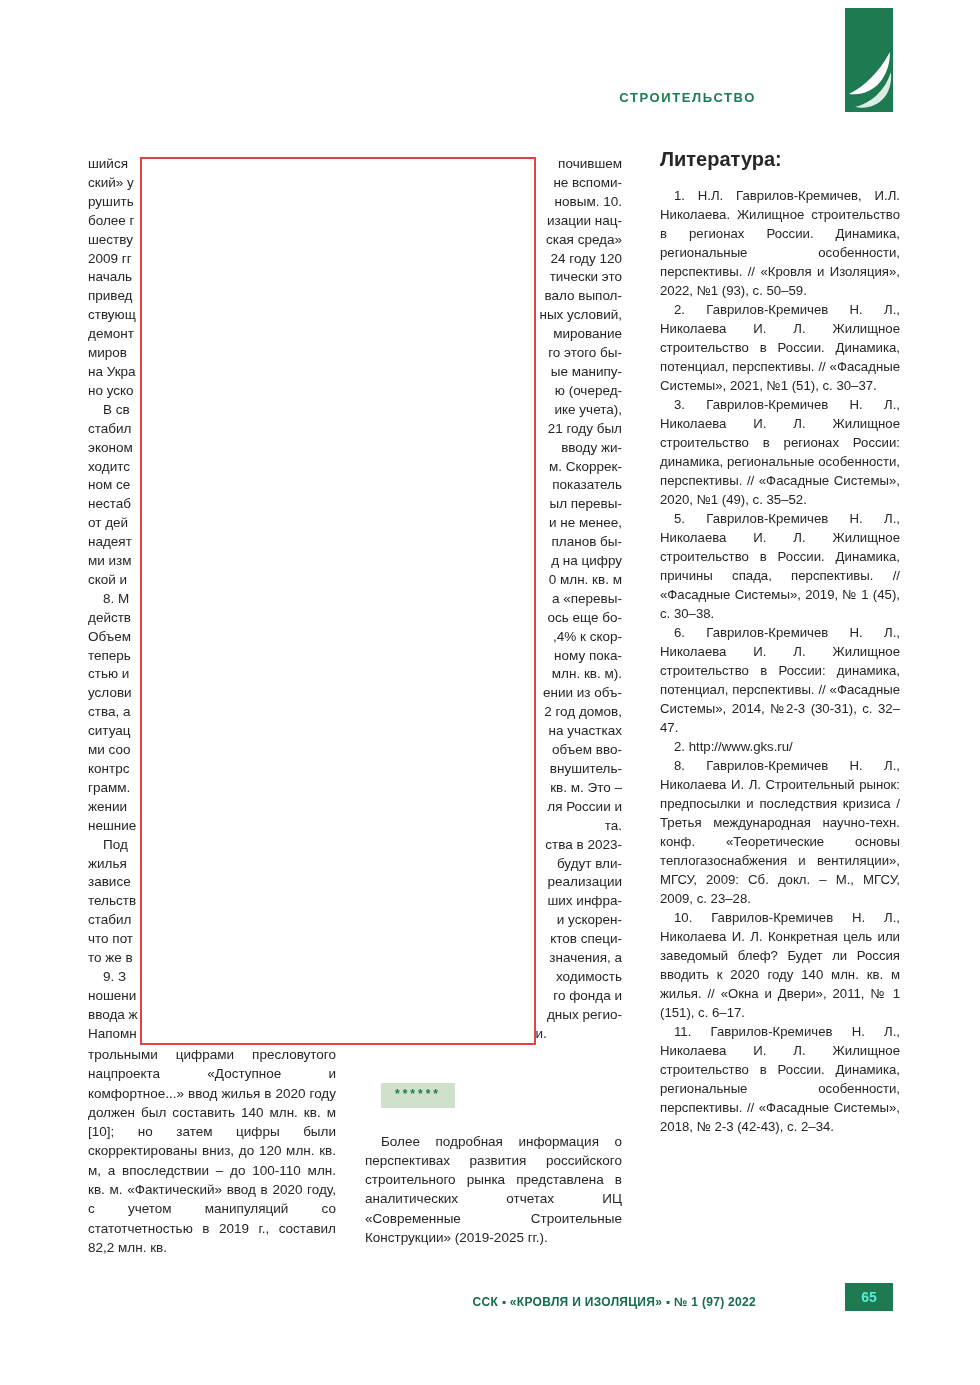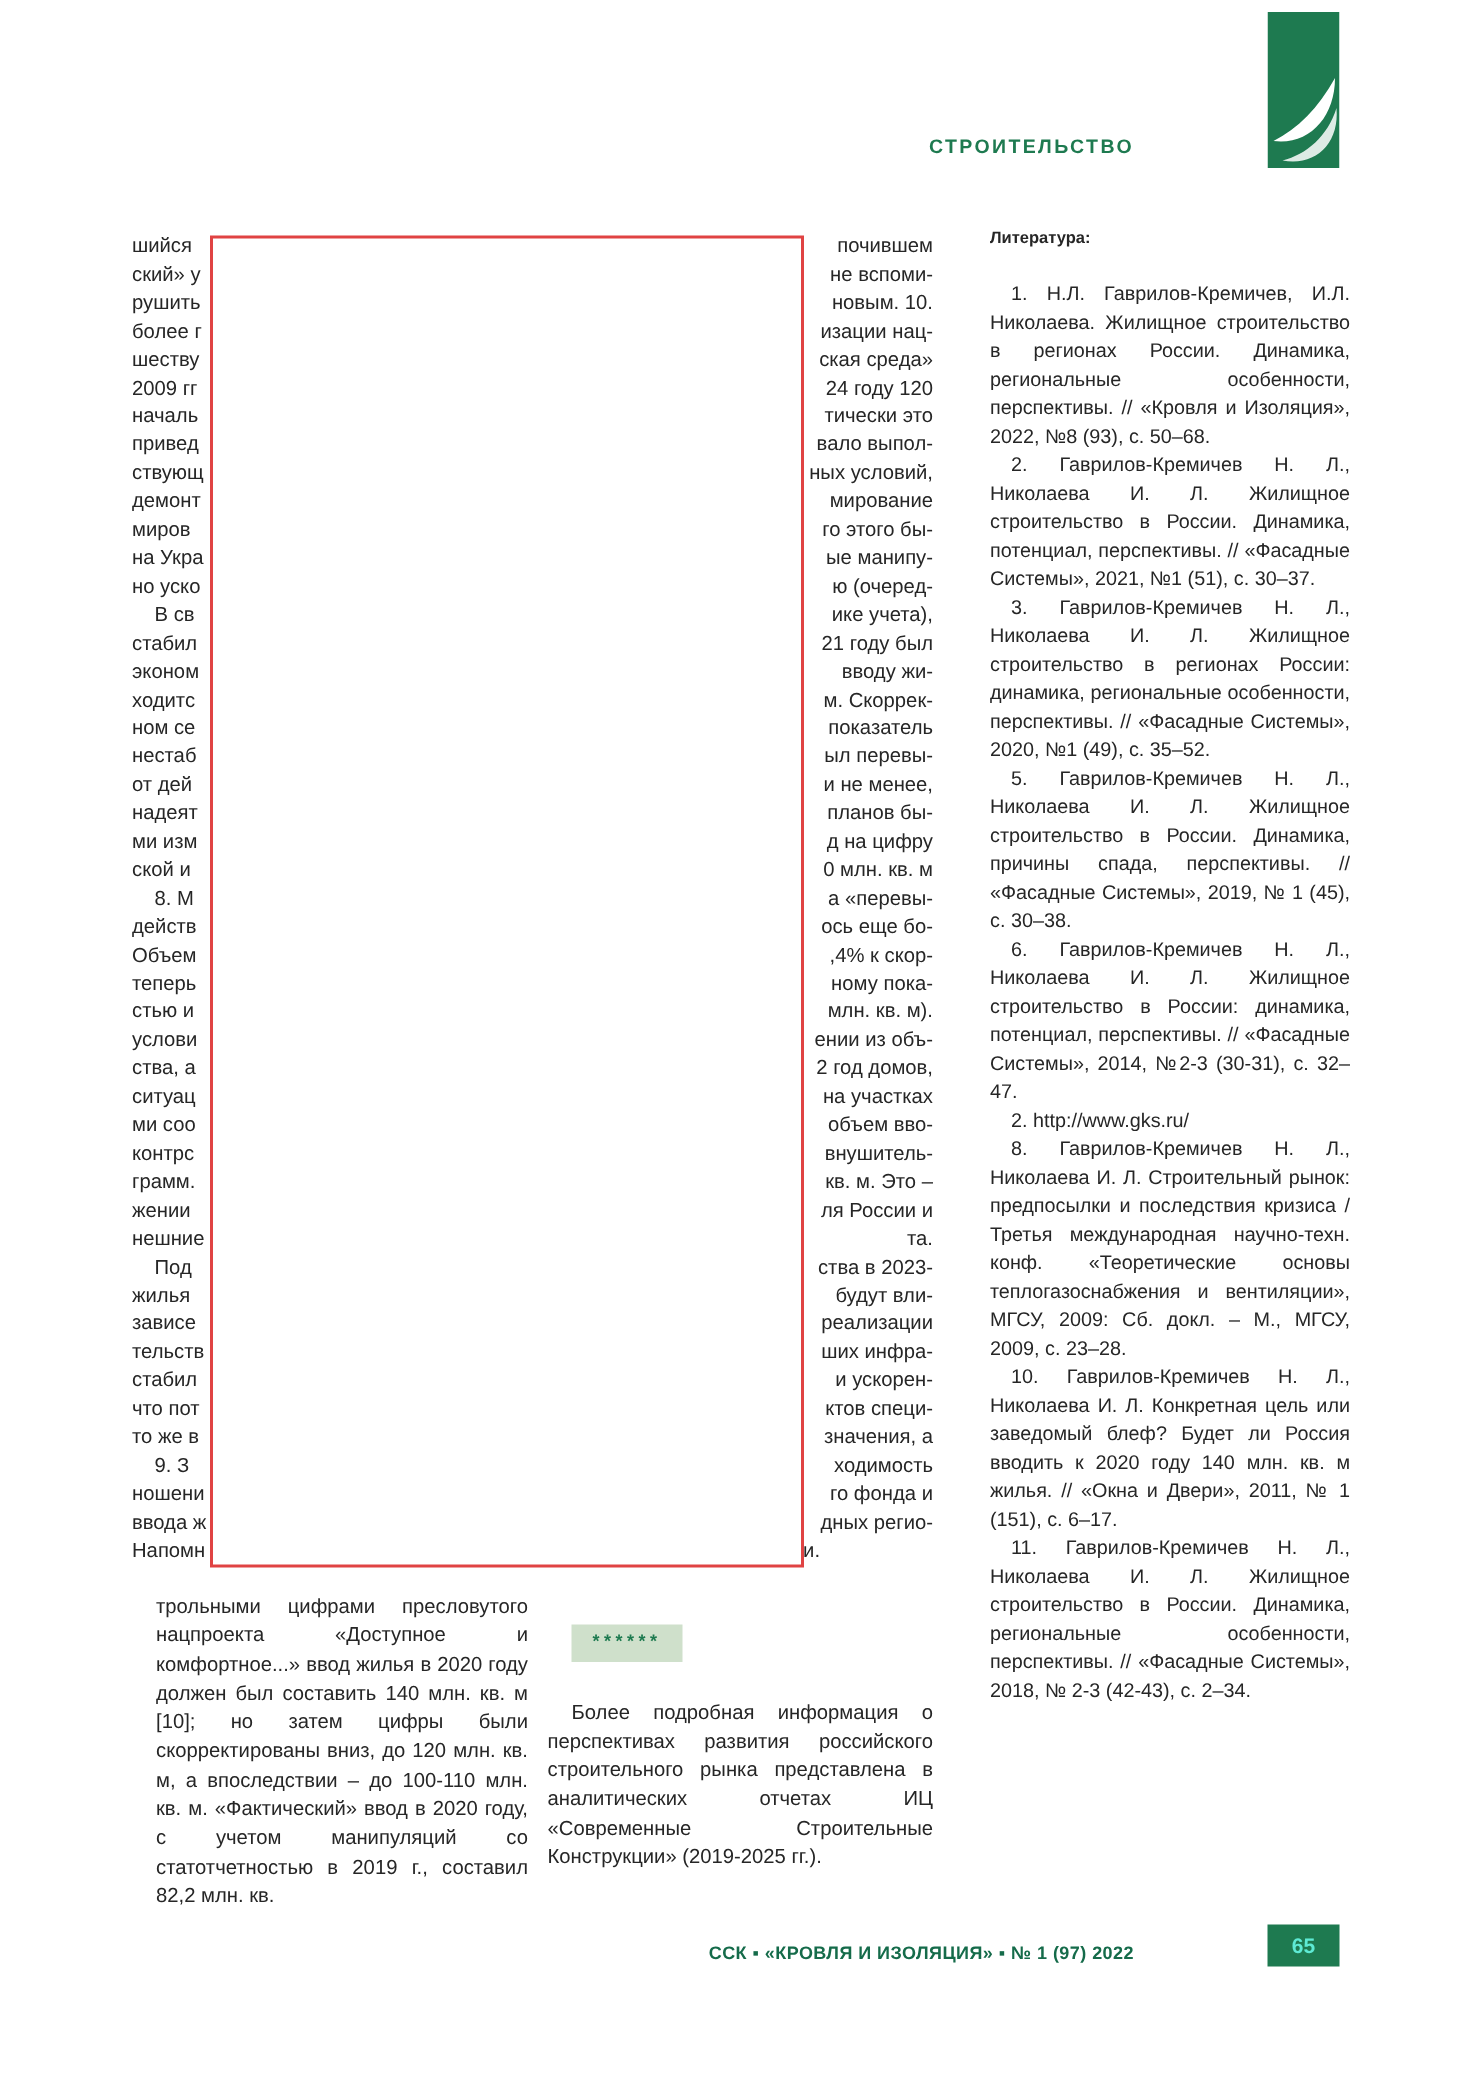--- a/index.html
+++ b/index.html
@@ -29,38 +29,38 @@
     position:absolute;left:88px;top:155px;width:250px;
     font-size:13.5px;line-height:18.9px;z-index:1;
   }
   .mid-frags{
     position:absolute;left:365px;top:155px;width:257px;
     font-size:13.5px;line-height:18.9px;text-align:right;z-index:1;
   }
   .frag{white-space:pre;}
   .left-para{
     position:absolute;left:88px;top:1045px;width:248px;
-    font-size:13.5px;line-height:19.3px;text-align:justify;margin:16px;
+    font-size:13.5px;line-height:19.3px;text-align:justify;margin:0;
   }
   .mid-bottom{
     position:absolute;left:365px;top:1024px;width:257px;
     font-size:13.5px;line-height:19.3px;
   }
   .mid-last-line{margin:0;}
   .divider-wrap{margin-top:40px;margin-left:16px;}
   .divider{
     display:inline-block;background:var(--divider-bg);color:var(--accent-green);
     font-weight:bold;letter-spacing:3px;padding:2px 14px 3px;font-size:12px;
   }
   .mid-para{text-align:justify;text-indent:16px;margin:24px 0 0 0;}
   .right-col{
     position:absolute;left:660px;top:150px;width:240px;
     font-size:13.2px;line-height:19px;
   }
-  .ref-heading{font-size:11px;font-weight:bold;margin:0 0 17px 0;}
+  .ref-heading{font-size:20px;font-weight:bold;margin:0 0 17px 0;}
   .ref{ text-align:justify;text-indent:14px;margin:0;}
   .footer-text{
     position:absolute;top:1295px;right:150px;font-size:12px;font-weight:bold;
     color:var(--footer-green);letter-spacing:0.3px;
   }
   .page-num{
     position:absolute;left:845px;top:1283px;width:48px;height:28px;
     background:var(--accent-green);color:#5eead4;font-weight:bold;font-size:14px;
     display:flex;align-items:center;justify-content:center;
   }
@@ -187,21 +187,21 @@
     <p class="mid-last-line">нов – ДНР, ЛНР, Новороссии.</p>
     <div class="divider-wrap">
       <span class="divider">******</span>
     </div>
     <p class="mid-para">Более подробная информация о перспективах развития российского строительного рынка представлена в аналитических отчетах ИЦ «Современные Строительные Конструкции» (2019-2025 гг.).</p>
   </div>
 
   <div class="right-col">
     <h3 class="ref-heading">Литература:</h3>
     <div>
-        <div class="ref">1. Н.Л. Гаврилов-Кремичев, И.Л. Николаева. Жилищное строительство в регионах России. Динамика, региональные особенности, перспективы. // «Кровля и Изоляция», 2022, №8 (93), с. 50–68.</div>
+        <div class="ref">1. Н.Л. Гаврилов-Кремичев, И.Л. Николаева. Жилищное строительство в регионах России. Динамика, региональные особенности, перспективы. // «Кровля и Изоляция», 2022, №1 (93), с. 50–59.</div>
         <div class="ref">2. Гаврилов-Кремичев Н. Л., Николаева И. Л. Жилищное строительство в России. Динамика, потенциал, перспективы. // «Фасадные Системы», 2021, №1 (51), с. 30–37.</div>
         <div class="ref">3. Гаврилов-Кремичев Н. Л., Николаева И. Л. Жилищное строительство в регионах России: динамика, региональные особенности, перспективы. // «Фасадные Системы», 2020, №1 (49), с. 35–52.</div>
         <div class="ref">5. Гаврилов-Кремичев Н. Л., Николаева И. Л. Жилищное строительство в России. Динамика, причины спада, перспективы. // «Фасадные Системы», 2019, № 1 (45), с. 30–38.</div>
         <div class="ref">6. Гаврилов-Кремичев Н. Л., Николаева И. Л. Жилищное строительство в России: динамика, потенциал, перспективы. // «Фасадные Системы», 2014, №2-3 (30-31), с. 32–47.</div>
         <div class="ref">2. http://www.gks.ru/</div>
         <div class="ref">8. Гаврилов-Кремичев Н. Л., Николаева И. Л. Строительный рынок: предпосылки и последствия кризиса / Третья международная научно-техн. конф. «Теоретические основы теплогазоснабжения и вентиляции», МГСУ, 2009: Сб. докл. – М., МГСУ, 2009, с. 23–28.</div>
         <div class="ref">10. Гаврилов-Кремичев Н. Л., Николаева И. Л. Конкретная цель или заведомый блеф? Будет ли Россия вводить к 2020 году 140 млн. кв. м жилья. // «Окна и Двери», 2011, № 1 (151), с. 6–17.</div>
         <div class="ref">11. Гаврилов-Кремичев Н. Л., Николаева И. Л. Жилищное строительство в России. Динамика, региональные особенности, перспективы. // «Фасадные Системы», 2018, № 2-3 (42-43), с. 2–34.</div>
       </div>
   </div>

